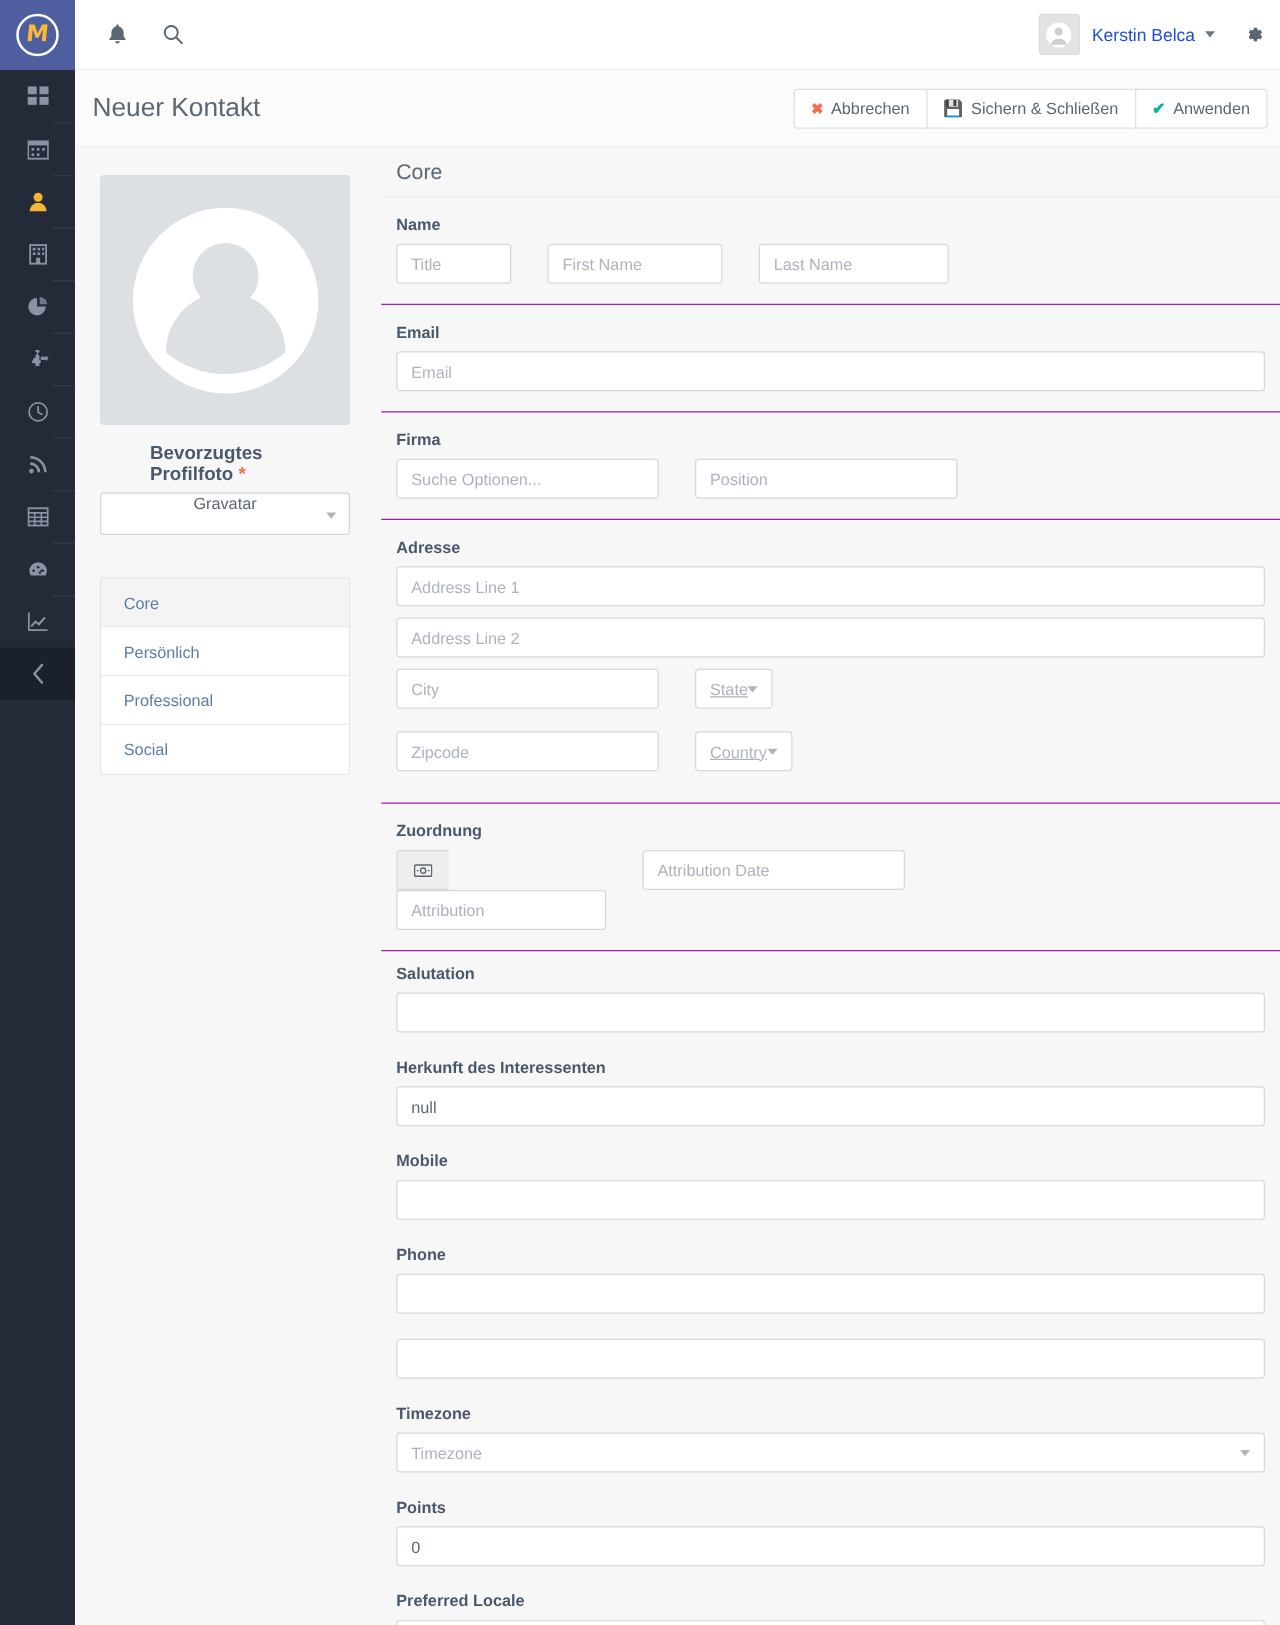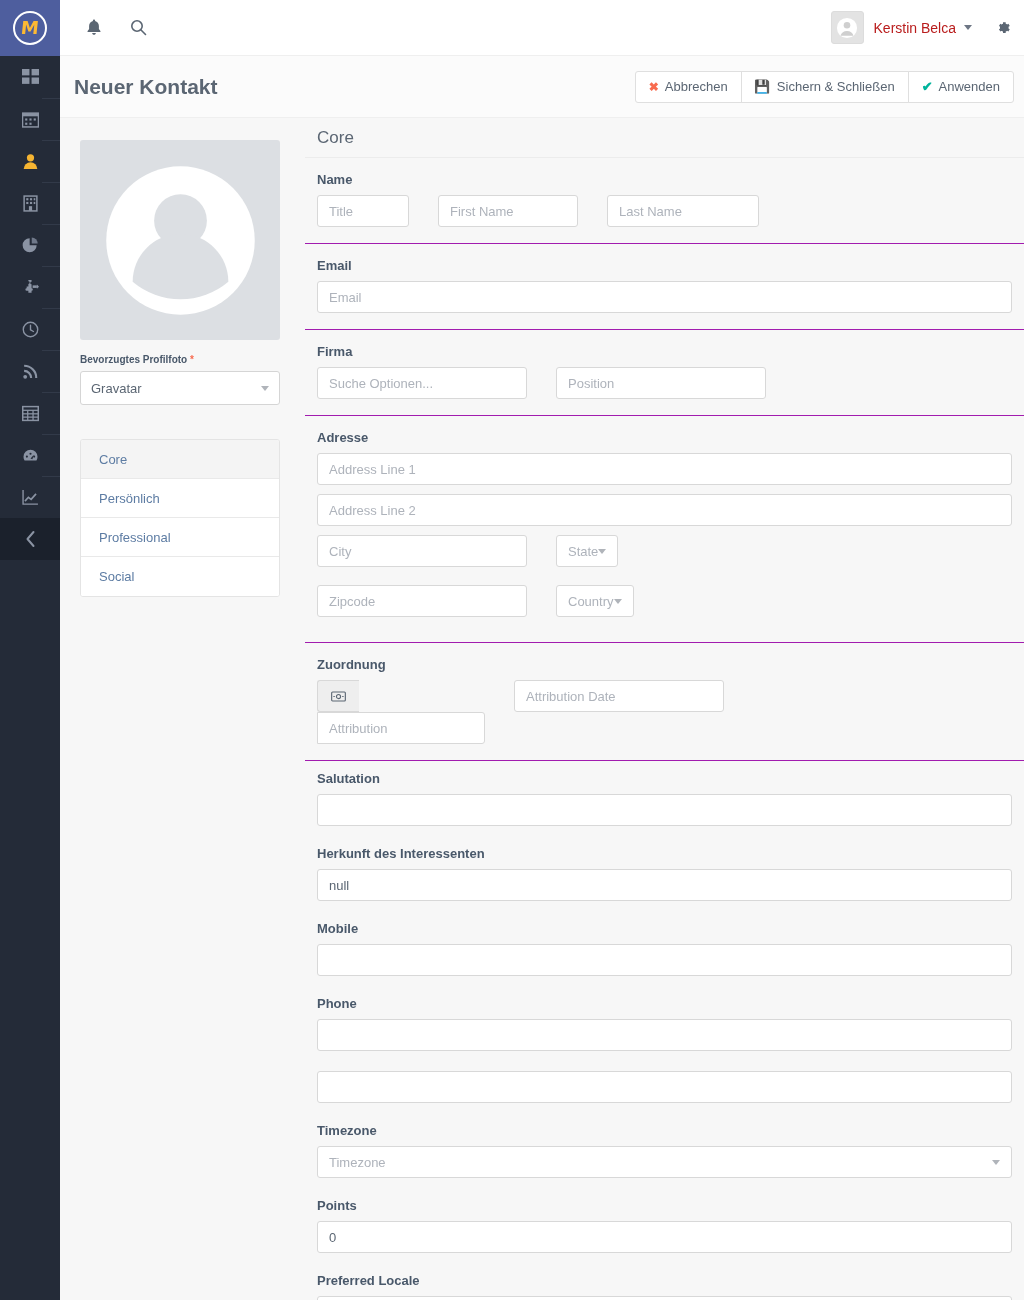--- a/index.html
+++ b/index.html
@@ -40,21 +40,21 @@
   .topbar-right {
     margin-left: auto; display: flex; align-items: center;
     padding-right: 12px;
   }
   .user-avatar {
     width: 33px; height: 33px; background: #e3e3e3;
     border: 1px solid #dcdcdc; border-radius: 3px;
     display: flex; align-items: center; justify-content: center;
   }
   .user-name {
-    font-size: 14px; color: #b91c1c; margin-left: 10px;
+    font-size: 14px; color: #1d4ed8; margin-left: 10px;
   }
   .caret-down {
     width: 0; height: 0; margin-left: 8px;
     border-left: 4px solid transparent; border-right: 4px solid transparent;
     border-top: 5px solid #6d7684;
   }
   .gear-btn {
     margin-left: 22px; color: #5b6673; cursor: pointer;
     display: flex; align-items: center;
   }
@@ -79,21 +79,21 @@
     cursor: pointer;
   }
 
   
   .pagehead {
     position: absolute; top: 56px; left: 60px; width: 964px; height: 62px;
     background: #fbfbfb; border-bottom: 1px solid #efefef;
     display: flex; align-items: center;
   }
   .page-title {
-    font-size: 21px; color: #5b6673; font-weight: bold;
+    font-size: 21px; color: #5b6673; font-weight: normal;
     padding-left: 14px;
   }
   .btn-group {
     margin-left: auto; display: flex; padding-right: 10px;
   }
   .btn {
     height: 32px; background: #ffffff; border: 1px solid #dfdfdf;
     display: flex; align-items: center; gap: 6px;
     padding: 0 13px; font-size: 13px; color: #5b6673;
     cursor: pointer; margin-left: -1px;
@@ -113,29 +113,29 @@
   
   .leftcol {
     position: absolute; top: 0; left: 20px; width: 200px;
   }
   .avatar-box {
     width: 200px; height: 200px; background: #dcdfe3;
     border-radius: 3px; display: flex; align-items: center; justify-content: center;
     margin-top: 22px;
   }
   .field-label {
-    font-size: 10px; font-weight: bold; color: #49586a;
-    margin-top: 14px; margin-bottom: 6px;
+    font-size: 15px; font-weight: bold; color: #49586a;
+    margin-top: 14px; margin-bottom: 6px; margin-left: 40px;
   }
   .req-star { color: #f86b4f; font-weight: bold; }
   .select-box {
     width: 200px; height: 34px; background: #ffffff;
     border: 1px solid #d5d5d5; border-radius: 3px;
     display: flex; align-items: center; padding: 0 10px;
-    font-size: 13px; color: #5b6673; cursor: pointer;
+    font-size: 13px; color: #5b6673; cursor: pointer; flex-direction: column;
   }
   .select-box .sel-caret {
     margin-left: auto; width: 0; height: 0;
     border-left: 4px solid transparent; border-right: 4px solid transparent;
     border-top: 5px solid #b0b4ba;
   }
   .tablist {
     margin-top: 34px; border: 1px solid #e4e4e4;
     border-radius: 3px; background: #ffffff; overflow: hidden;
   }
@@ -197,21 +197,21 @@
   .input-group { display: flex; flex-direction: column; }
   .ig-addon {
     width: 42px; height: 32px; background: #eeeeee;
     border: 1px solid #d8d8d8; border-right: none;
     border-radius: 3px 0 0 3px;
     display: flex; align-items: center; justify-content: center;
     color: #5b6673;
   }
   .ig-addon + .inp { border-radius: 0 3px 3px 0; width: 168px; }
   .stack .inp, .stack .sel { margin-bottom: 9px; }
-  .stack .inp:last-child, .stack .sel:last-child { margin-bottom: 4px; }
+  .stack .inp:last-child, .stack .sel:last-child { margin-bottom: 4px; text-decoration: underline; }
 </style>
 </head>
 <body>
 
 <div class="topbar">
   <div class="brand">
     <div class="brand-circle">
       <span class="brand-m">M</span>
     </div>
   </div>

